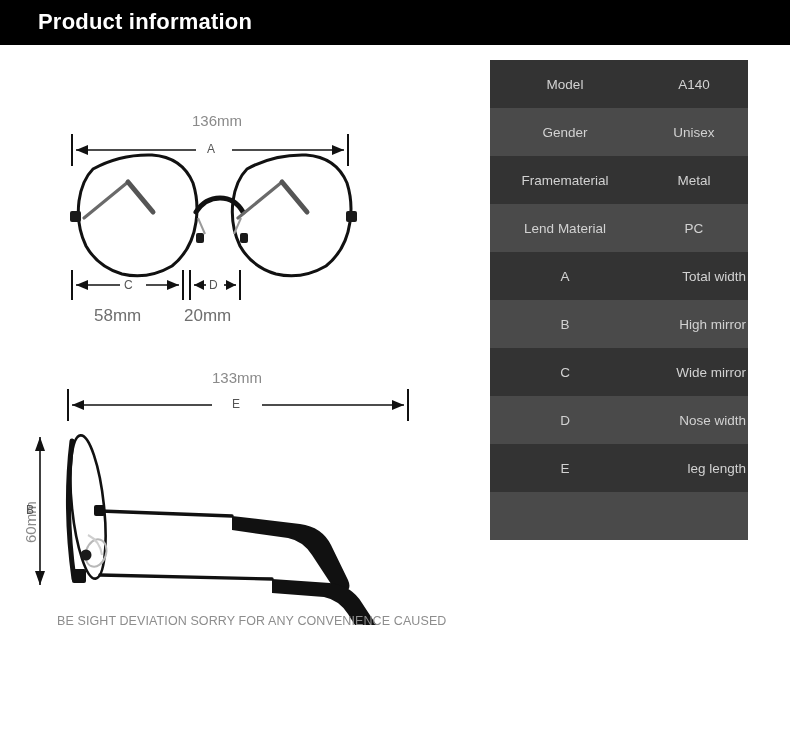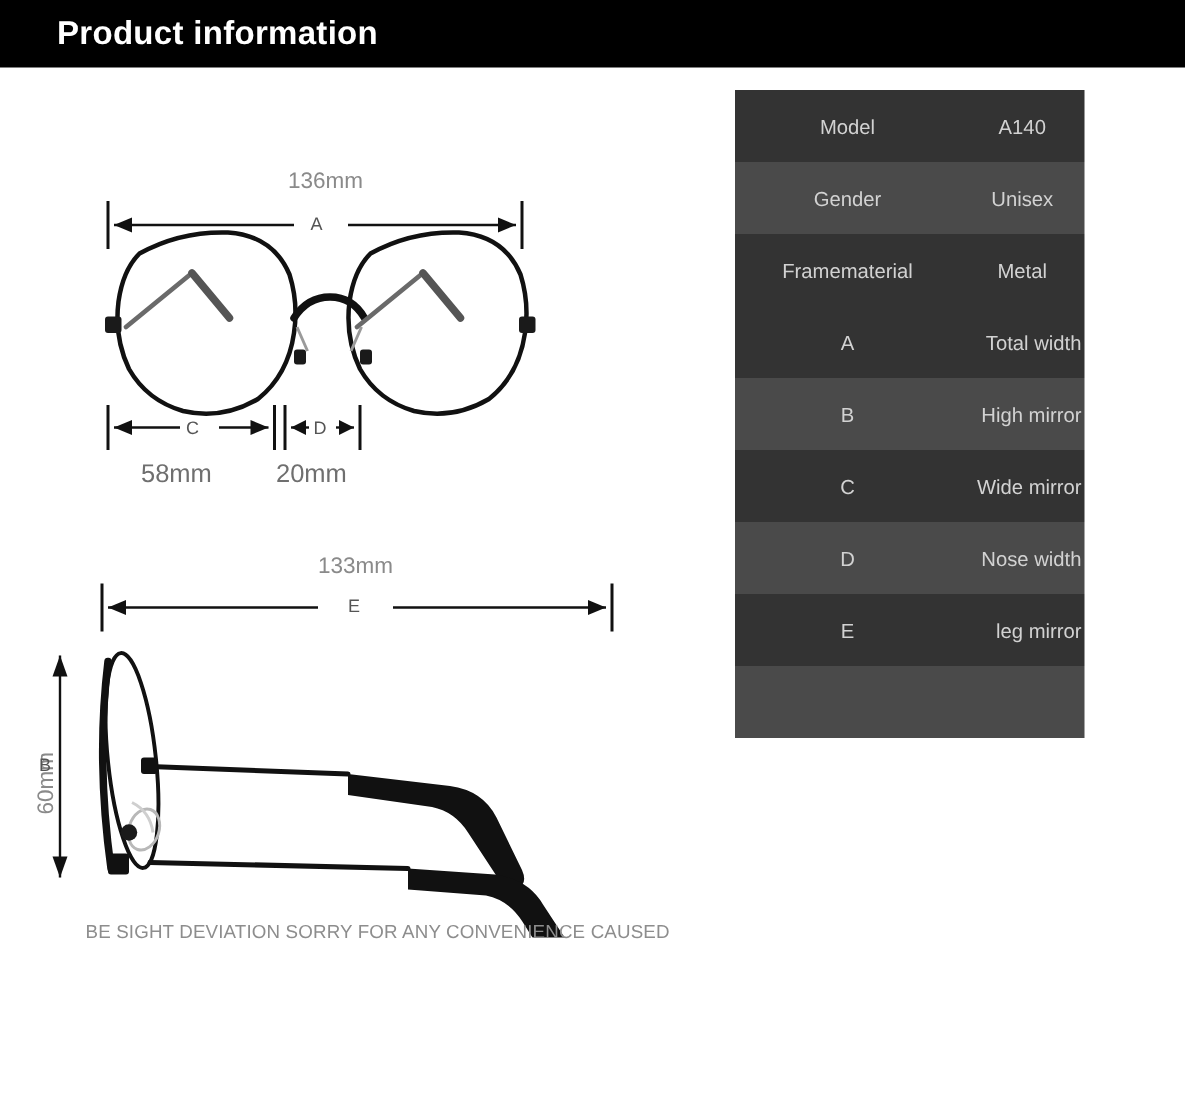--- a/index.html
+++ b/index.html
@@ -30,21 +30,21 @@
   
   .spec-table {
     position: absolute;
     left: 490px; top: 60px;
     width: 270px;
   }
   .spec-row {
     display: flex;
     align-items: center;
     height: 48px;
-    width: 233px;
+    width: 258px;
   }
   .spec-row.dark  { background: #333333; }
   .spec-row.light { background: #4a4a4a; }
   .spec-label {
     flex: 0 0 150px;
     text-align: center;
     color: #d2d2d2;
     font-size: 13.5px;
     white-space: nowrap;
   }
@@ -222,36 +222,40 @@
         <div class="spec-value">A140</div>
       </div>
       <div class="spec-row light">
         <div class="spec-label">Gender</div>
         <div class="spec-value">Unisex</div>
       </div>
       <div class="spec-row dark">
         <div class="spec-label">Framematerial</div>
         <div class="spec-value">Metal</div>
       </div>
+      <div class="spec-row light">
+        <div class="spec-label">Lend Material</div>
+        <div class="spec-value">PC</div>
+      </div>
       <div class="spec-row dark dim">
         <div class="spec-label">A</div>
         <div class="spec-value">Total width</div>
       </div>
       <div class="spec-row light dim">
         <div class="spec-label">B</div>
         <div class="spec-value">High mirror</div>
       </div>
       <div class="spec-row dark dim">
         <div class="spec-label">C</div>
         <div class="spec-value">Wide mirror</div>
       </div>
       <div class="spec-row light dim">
         <div class="spec-label">D</div>
         <div class="spec-value">Nose width</div>
       </div>
       <div class="spec-row dark dim">
         <div class="spec-label">E</div>
-        <div class="spec-value">leg mirror</div>
+        <div class="spec-value">leg length</div>
       </div>
       <div class="spec-row light blank"></div>
     </div>
 
 </div>
 
 </body></html>

